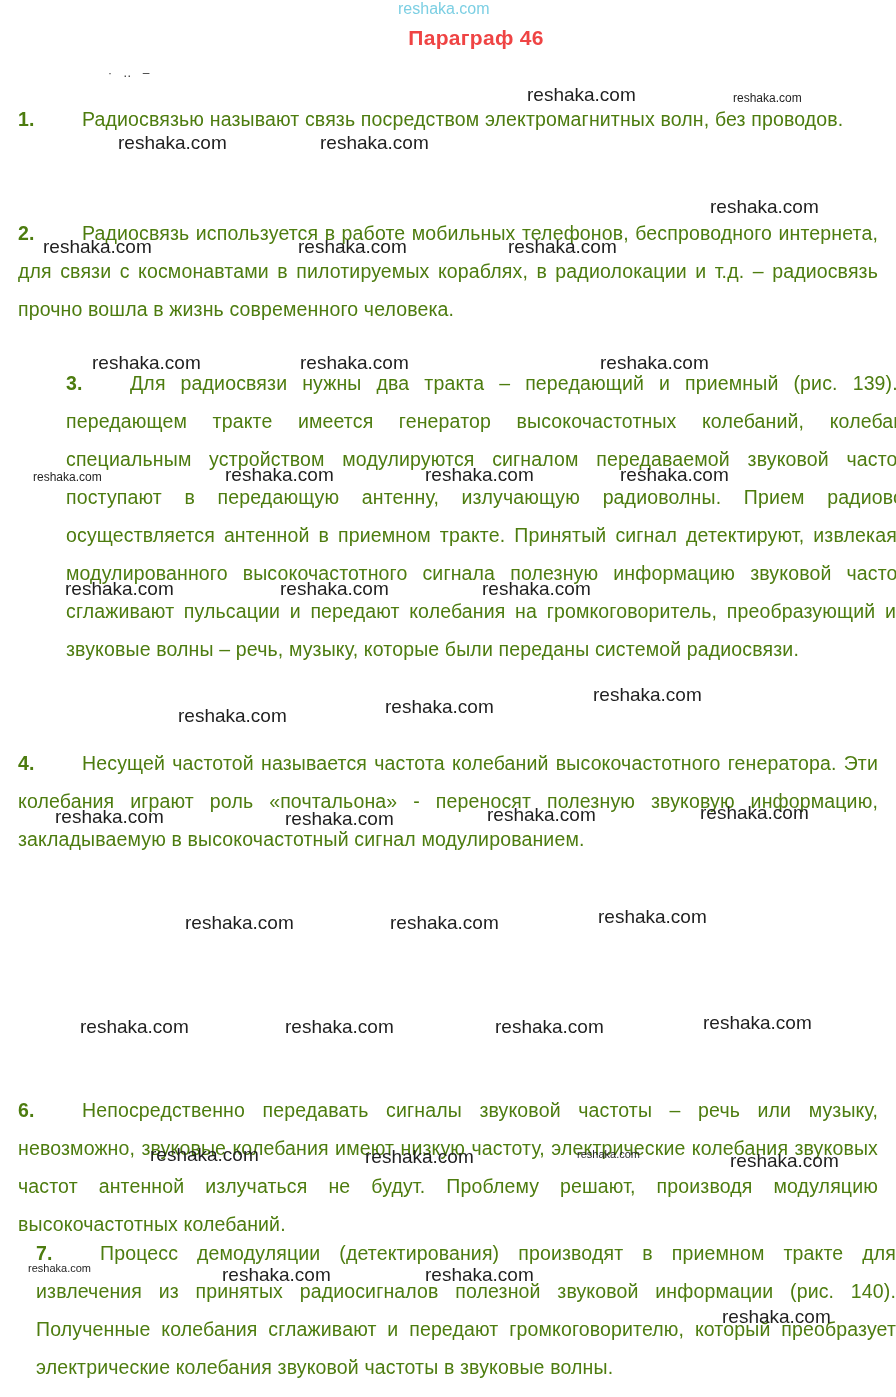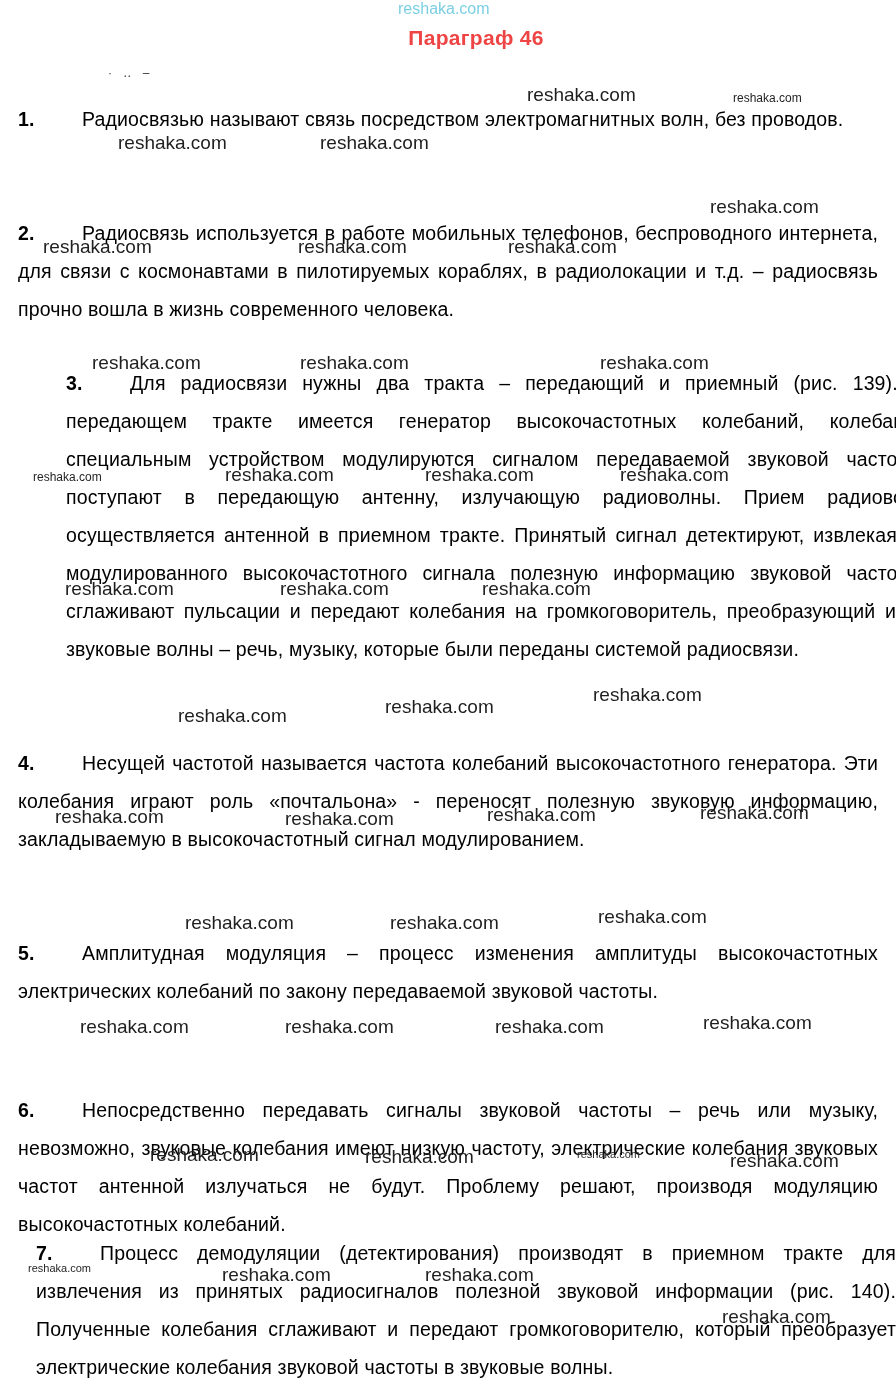--- a/index.html
+++ b/index.html
@@ -35,21 +35,21 @@
     color: #3a3a3a;
     letter-spacing: 4px;
   }
   .para {
     position: absolute;
     left: 18px;
     width: 860px;
     text-align: justify;
     font-size: 19.5px;
     line-height: 38px;
-    color: #000000;
+    color: #4d7c0f;
     letter-spacing: 0.15px;
   }
   .para .num {
     display: inline-block;
     width: 64px;
     font-weight: 700;
     text-align: left;
   }
   .p1 { top: 100px; }
   .p2 { top: 214px; }
@@ -90,23 +90,20 @@
   </div>
 
   <div class="para p3">
     <span class="num">3.</span><span class="txt">Для радиосвязи нужны два тракта – передающий и приемный (рис. 139). В передающем тракте имеется генератор высокочастотных колебаний, колебания специальным устройством модулируются сигналом передаваемой звуковой частоты, поступают в передающую антенну, излучающую радиоволны. Прием радиоволн осуществляется антенной в приемном тракте. Принятый сигнал детектируют, извлекая из модулированного высокочастотного сигнала полезную информацию звуковой частоты, сглаживают пульсации и передают колебания на громкоговоритель, преобразующий их в звуковые волны – речь, музыку, которые были переданы системой радиосвязи.</span>
   </div>
 
   <div class="para p4">
     <span class="num">4.</span><span class="txt">Несущей частотой называется частота колебаний высокочастотного генератора. Эти колебания играют роль «почтальона» - переносят полезную звуковую информацию, закладываемую в высокочастотный сигнал модулированием.</span>
   </div>
 
-  <div class="para p5">
-    <span class="num">5.</span><span class="txt">Амплитудная модуляция – процесс изменения амплитуды высокочастотных электрических колебаний по закону передаваемой звуковой частоты.</span>
-  </div>
 
   <div class="para p6">
     <span class="num">6.</span><span class="txt">Непосредственно передавать сигналы звуковой частоты – речь или музыку, невозможно, звуковые колебания имеют низкую частоту, электрические колебания звуковых частот антенной излучаться не будут. Проблему решают, производя модуляцию высокочастотных колебаний.</span>
   </div>
 
   <div class="para p7">
     <span class="num">7.</span><span class="txt">Процесс демодуляции (детектирования) производят в приемном тракте для извлечения из принятых радиосигналов полезной звуковой информации (рис. 140). Полученные колебания сглаживают и передают громкоговорителю, который преобразует электрические колебания звуковой частоты в звуковые волны.</span>
   </div>
 
   <div class="wm-layer">

